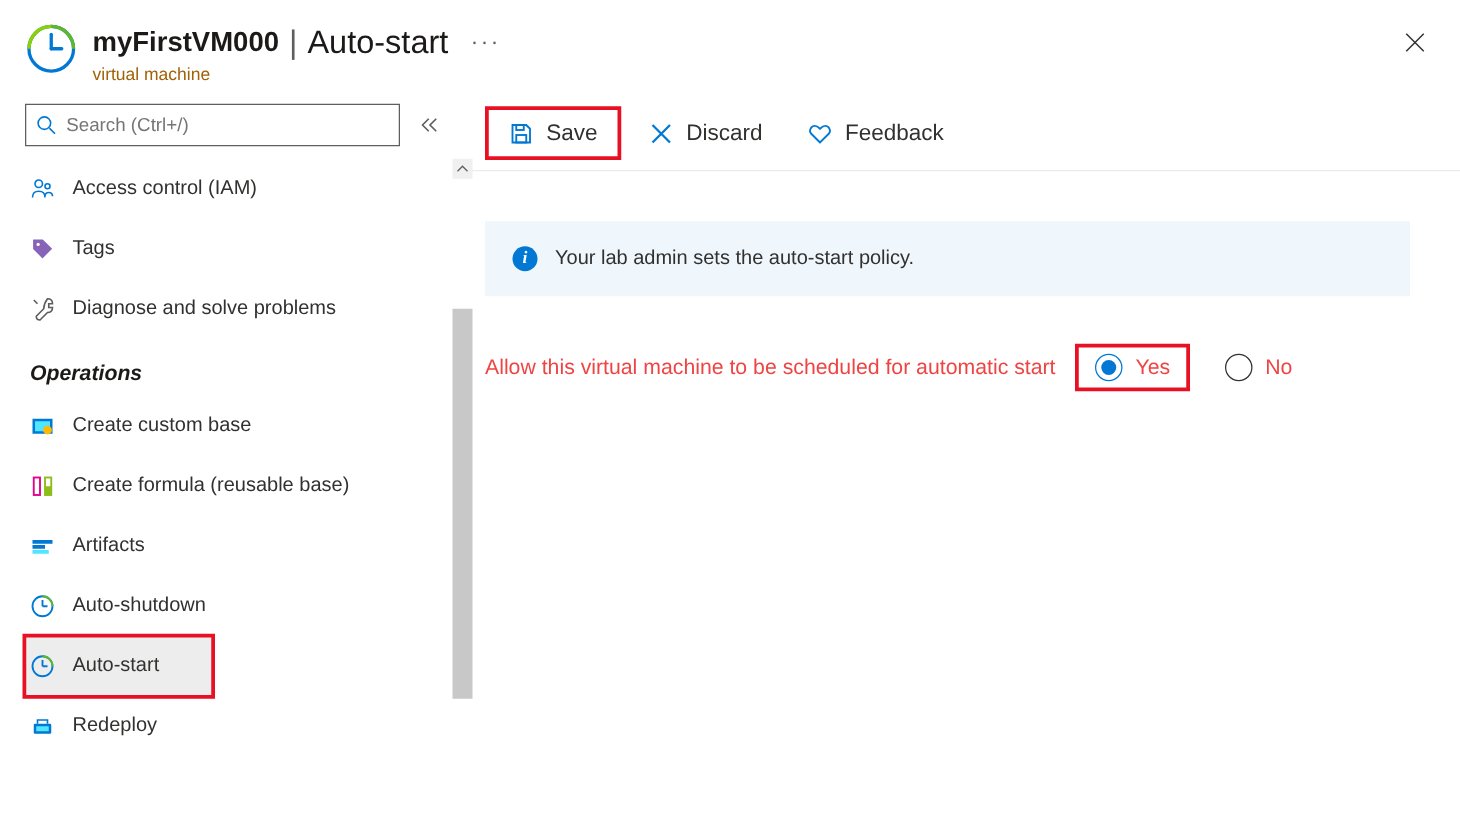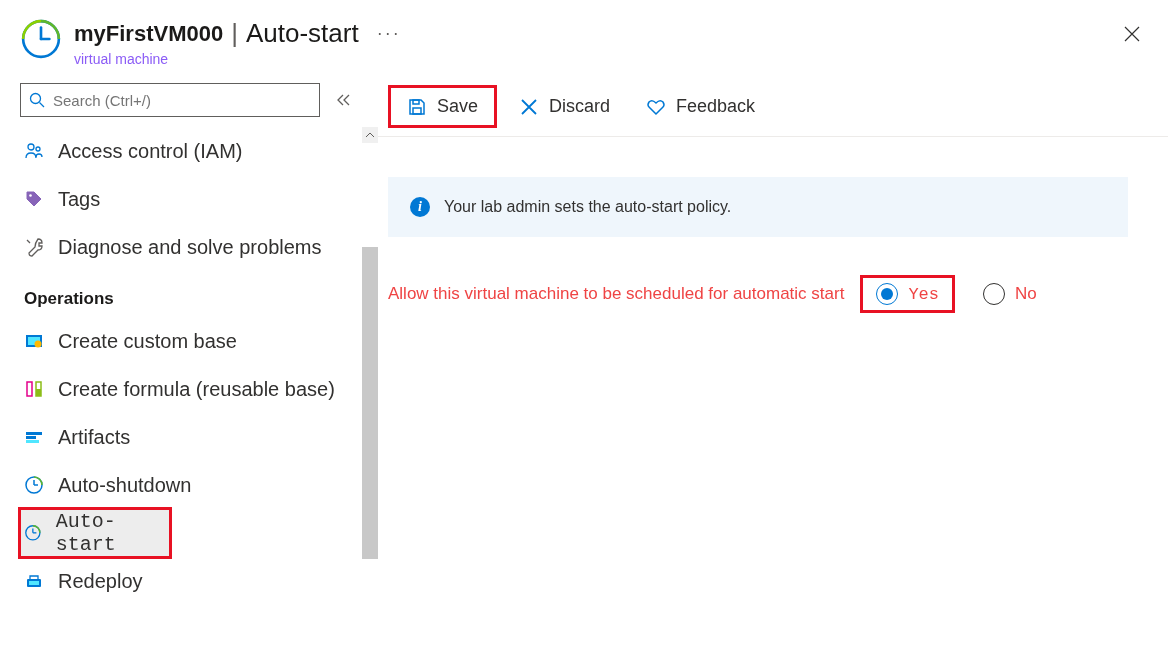--- a/index.html
+++ b/index.html
@@ -23,21 +23,21 @@
     .header-icon-wrap {
       width: 42px; height: 42px;
       display:flex; align-items:center; justify-content:center;
     }
     .header-titles { flex: 1; display:flex; flex-direction:column; }
     .header-title-row { display:flex; align-items:center; gap: 8px; }
     .header-title { font-size: 22px; font-weight: 600; color:#1b1a19;}
     .header-sep { font-size: 26px; font-weight: 300; color:#605e5c;}
     .header-subtitle { font-size: 26px; font-weight: 400; color:#1b1a19;}
     .header-dots { font-size: 18px; color:#605e5c; margin-left: 10px; letter-spacing: 2px;}
-    .header-type { font-size: 14px; color:#8b5cf6; margin-top: 2px;}
+    .header-type { font-size: 14px; color:#a16207; margin-top: 2px;}
     .close-x { width:32px; height:32px; display:flex; align-items:center; justify-content:center; cursor:pointer;}
     .close-x svg { width:16px; height:16px; }
 
     
     .content { display:flex; height: calc(100% - 80px); }
 
     
     .sidebar {
       width: 362px;
       padding: 6px 0 0 20px;
@@ -60,30 +60,31 @@
     .nav-list { position:relative; }
     .nav-scrollbar-track {
       position:absolute; right:-16px; top:0; bottom:0; width:16px;
     }
     .nav-scrollbar-up { position:absolute; top:0; width:16px; height:16px; background:#f0f0f0; display:flex; align-items:center; justify-content:center;}
     .nav-scrollbar-up svg{width:10px;height:10px;}
     .nav-scrollbar-thumb { position:absolute; top:120px; width:16px; height:312px; background:#c8c8c8;}
     .nav-item {
       display:flex; align-items:center; gap: 14px;
       height: 48px; padding: 0 8px 0 4px;
-      font-size: 20px; color:#323130; cursor:pointer;
+      font-size: 16px; color:#323130; cursor:pointer;
       width: 342px;
     }
     .nav-item .nav-icon { width:20px; height:20px; display:flex; align-items:center; justify-content:center;}
     .nav-item.selected { background:#ededed; }
     .nav-group-header {
       font-size: 17px; font-weight:600; color:#1b1a19;
       padding: 18px 4px 8px 4px;
-    }
-    .highlight-red { outline: 3px solid #e81123; outline-offset: -1px; font-family: Liberation Mono, monospace; }
+      font-style: italic;
+    }
+    .highlight-red { outline: 3px solid #e81123; outline-offset: -1px; }
 
     
     .main { flex:1; display:flex; flex-direction:column; }
     .toolbar {
       display:flex; gap: 8px;
       padding: 8px 12px 8px 26px;
       border-bottom: 1px solid #edebe9;
     }
     .tool-btn {
       display:flex; align-items:center; gap:10px;

